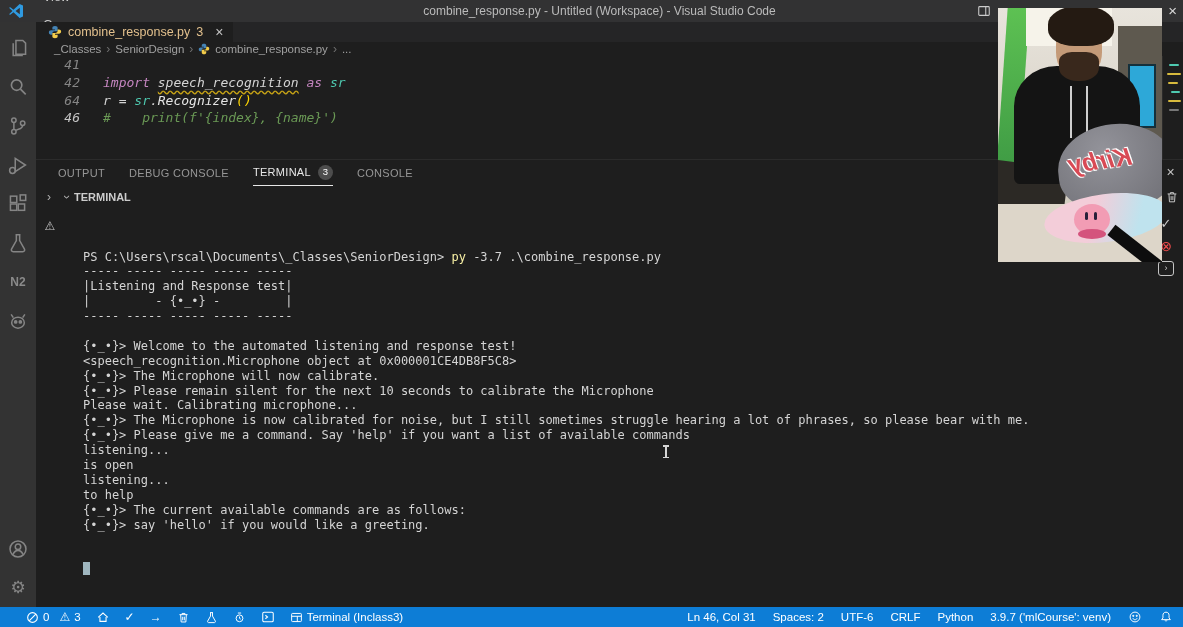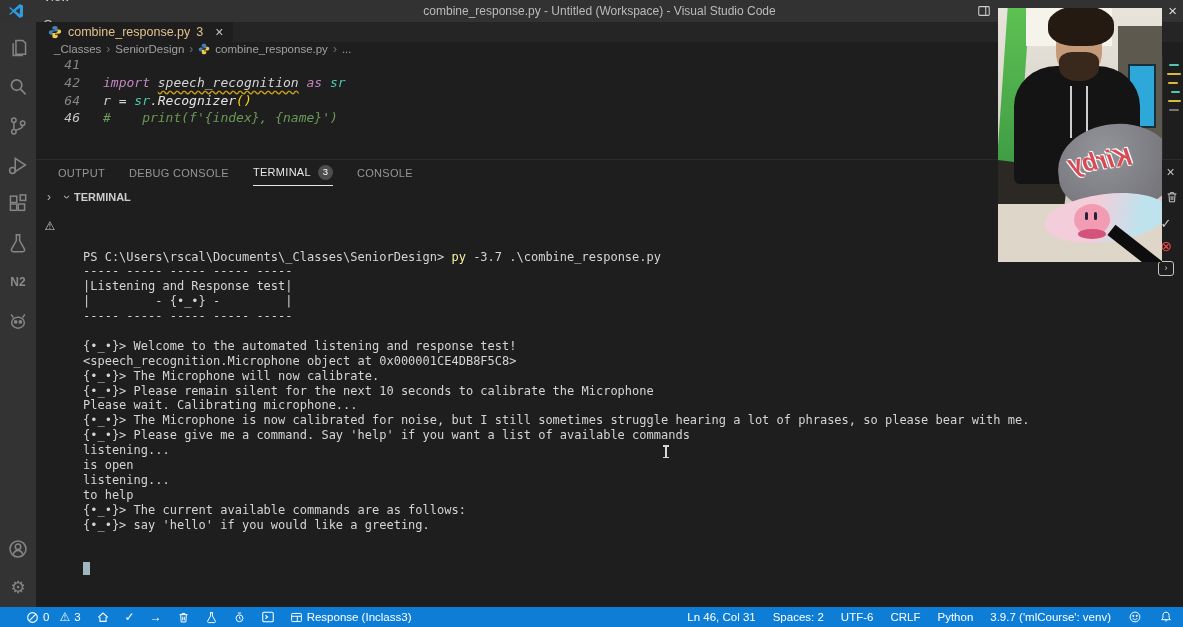--- a/index.html
+++ b/index.html
@@ -354,21 +354,21 @@
         </svg>
       <svg width="14" height="14" viewBox="0 0 16 16" fill="none" stroke="#ffffff" stroke-width="1.2">
           <rect x="2" y="2.5" width="12" height="11" rx="1.5"></rect>
           <path d="M5 6l2.5 2L5 10"></path>
         </svg>
       <div class="sb-item">
         <svg width="13" height="13" viewBox="0 0 16 16" fill="none" stroke="#ffffff" stroke-width="1.2">
             <rect x="2" y="3" width="12" height="10" rx="1"></rect>
             <path d="M2 6.5h12M9 6.5V13"></path>
           </svg>
-        <span>Response (Inclass3)</span>
+        <span>Terminal (Inclass3)</span>
       </div>
     </div>
     <div class="sb-right">
       <span>Ln 46, Col 31</span>
       <span>Spaces: 2</span>
       <span>UTF-6</span>
       <span>CRLF</span>
       <span>Python</span>
       <span>3.9.7 ('mlCourse': venv)</span>
       <svg width="14" height="14" viewBox="0 0 16 16" fill="none" stroke="#ffffff" stroke-width="1.1">

